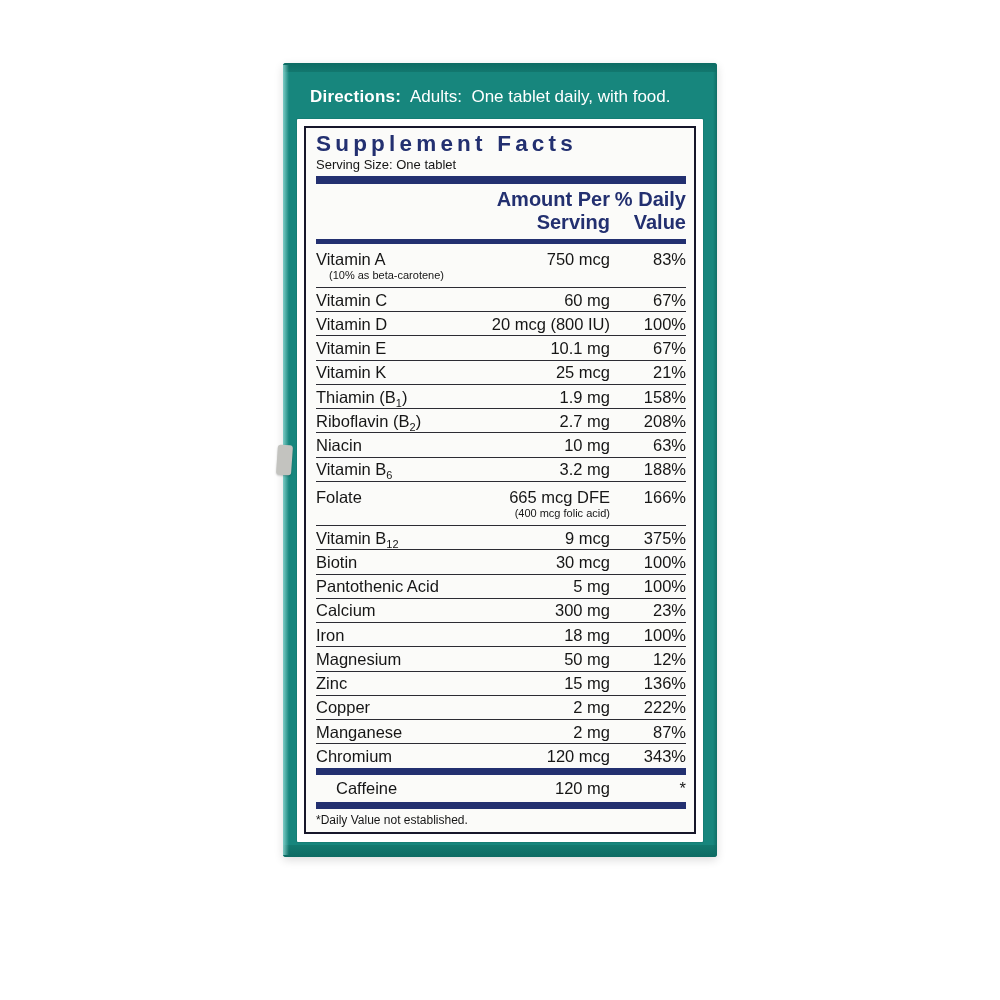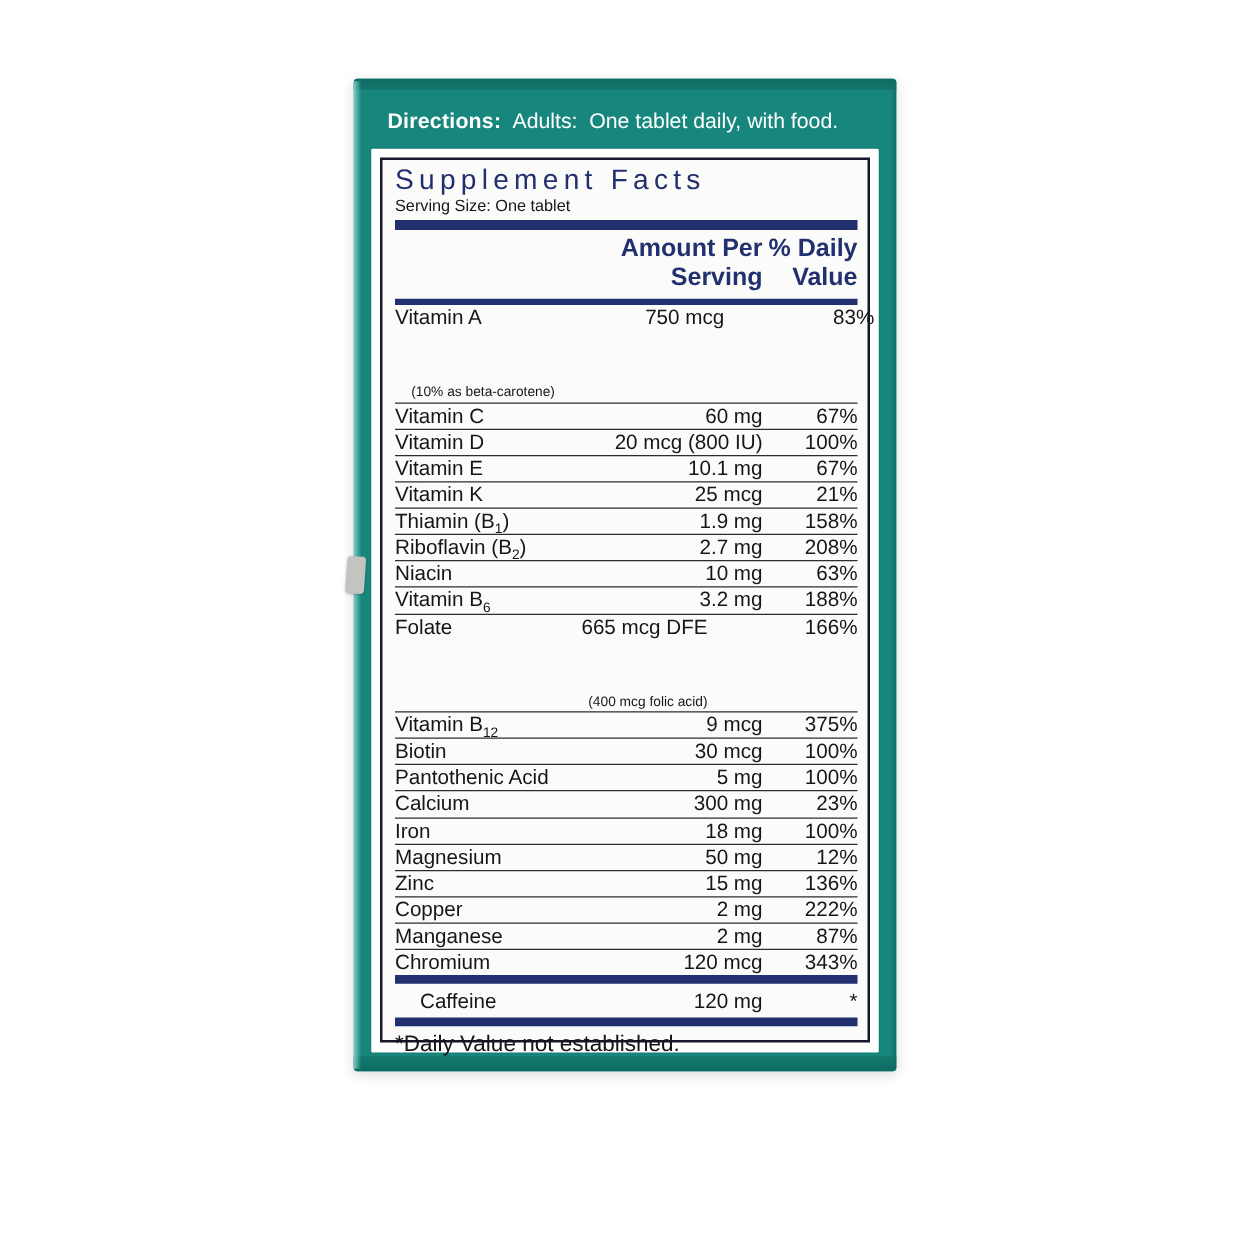--- a/index.html
+++ b/index.html
@@ -33,50 +33,50 @@
   .dir-label{font-weight:bold;letter-spacing:.2px;}
   .dir-text{margin-left:9px;}
 
   
   .panel{position:absolute;left:14px;right:14px;top:56px;bottom:15px;
     background:#ffffff;border-radius:1px;box-shadow:0 0 0 1px rgba(0,0,0,.06);}
   .panel-inner{position:absolute;left:7px;right:7px;top:7px;bottom:8px;
     border:2px solid #17172b;background:var(--panel);
     padding:3px 8px 5px 10px;display:flex;flex-direction:column;}
 
-  .sf-title{color:var(--navy);font-weight:normal;font-size:22.5px;
+  .sf-title{color:var(--navy);font-weight:bold;font-size:22.5px;
     letter-spacing:4.2px;line-height:1.12;white-space:nowrap;}
   .sf-serving{color:var(--ink);font-size:13px;line-height:1.2;margin-top:1px;}
 
   .bar{background:var(--navy);width:100%;flex:none;}
   .bar-thick{height:8px;margin-top:3px;}
   .bar-med{height:5px;margin-top:1px;}
   .bar-sep{height:7px;}
 
   .sf-header{display:grid;grid-template-columns:1fr 150px 76px;
     padding:4px 0 3px;color:var(--navy);font-weight:bold;font-size:20px;line-height:1.18;}
   .h-amt{grid-column:2;text-align:right;}
   .h-dv{grid-column:3;text-align:right;}
   .h-line{display:block;}
 
   .sf-rows{flex:1 1 auto;display:flex;flex-direction:column;}
   .sf-row{flex:1;display:grid;grid-template-columns:1fr 150px 76px;
     align-content:center;color:var(--ink);font-size:16.5px;line-height:1.22;}
   .sf-row + .sf-row{border-top:1.5px solid var(--hairline);}
-  .sf-row.has-sub{flex:1.85;gap:44px;}
+  .sf-row.has-sub{flex:1.85;}
   .c-name{grid-column:1;white-space:nowrap;}
   .c-amt{grid-column:2;text-align:right;white-space:nowrap;}
   .c-dv{grid-column:3;text-align:right;white-space:nowrap;}
   .c-name sub{font-size:11px;line-height:0;}
   .c-sub{font-size:11px;}
   .sub-left{grid-column:1 / -1;padding-left:13px;}
   .sub-amount{grid-column:1 / 3;text-align:right;}
 
   .caffeine-row{flex:none;min-height:27px;margin-left:20px;}
-  .sf-footnote{color:var(--ink);font-size:18px;line-height:1.2;
+  .sf-footnote{color:var(--ink);font-size:12px;line-height:1.2;
     margin-top:4px;flex:none;}
 </style>
 </head>
 <body>
 
 <div class="stage">
   <div class="box">
     <div class="box-top-edge"></div>
     <div class="box-bottom-edge"></div>
     <div class="box-left-highlight"></div>

